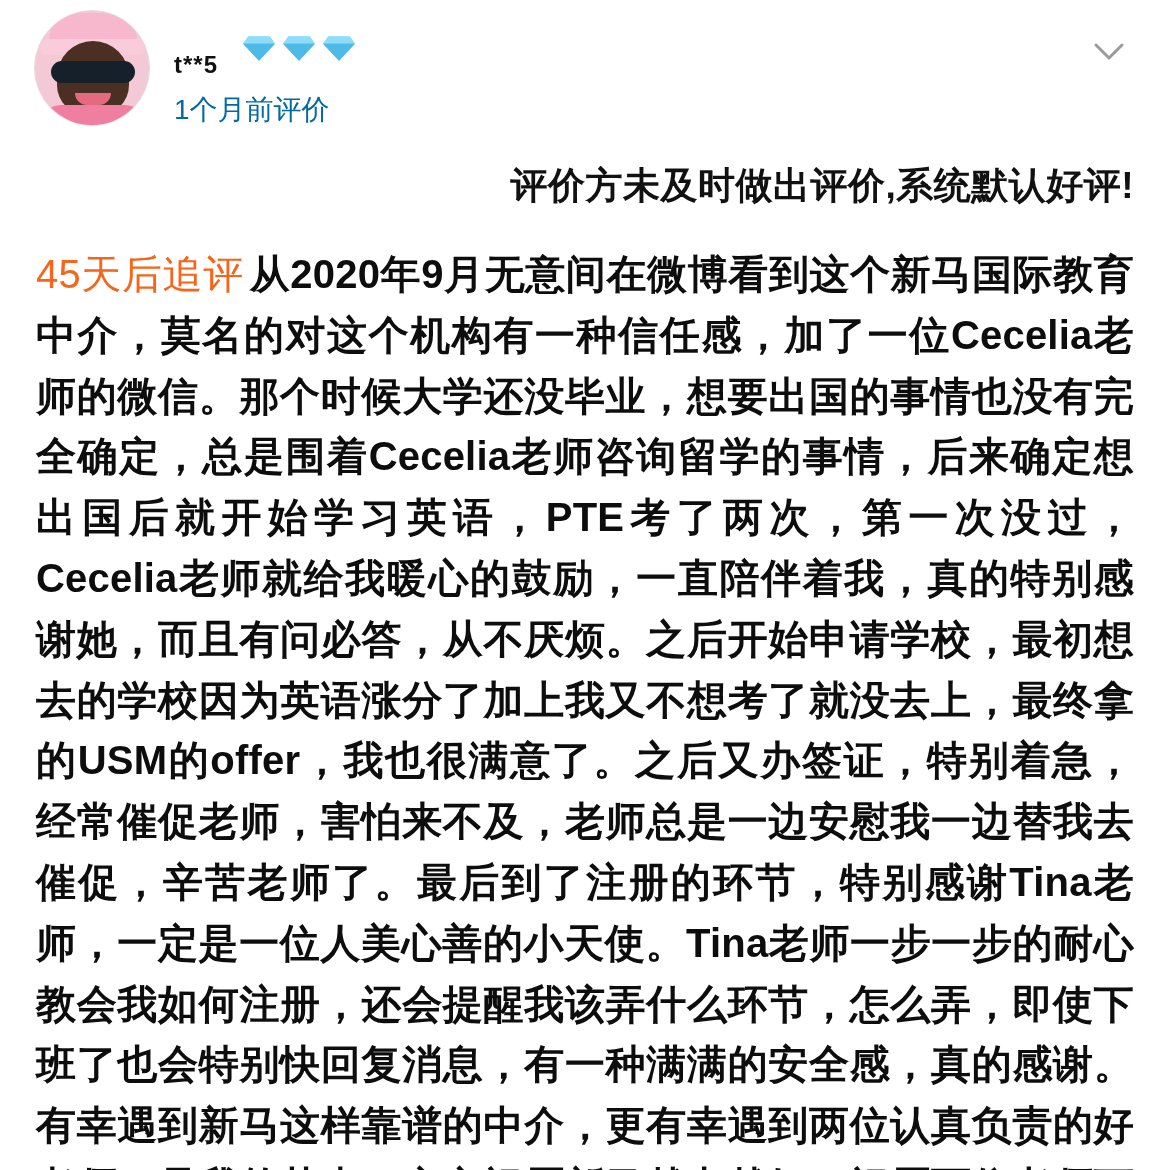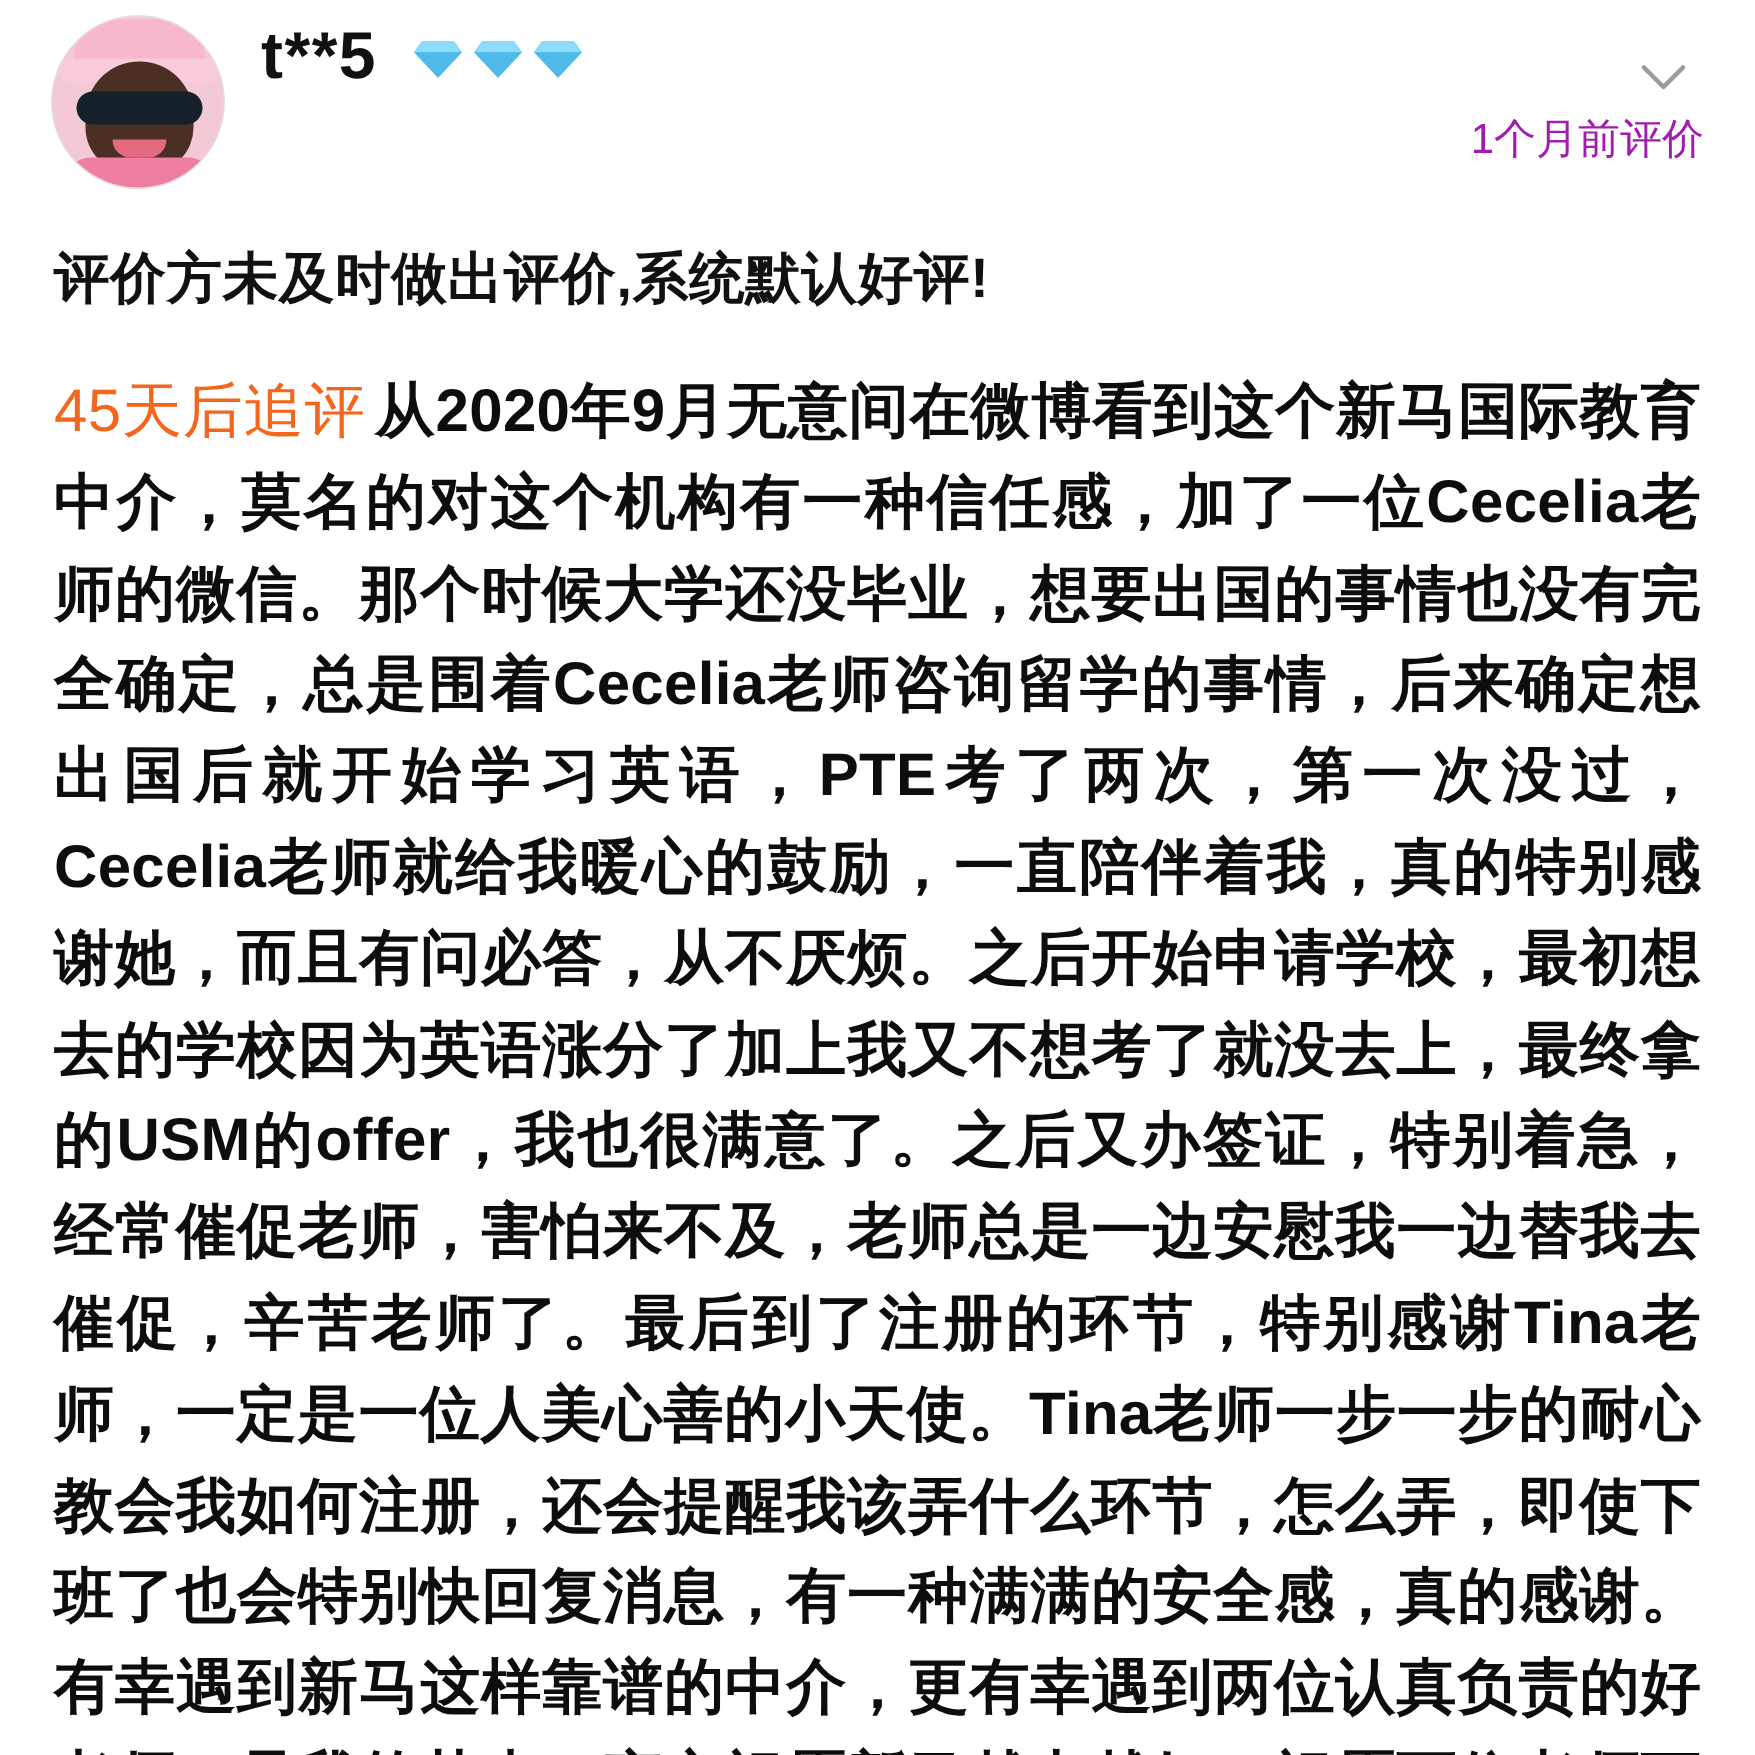--- a/index.html
+++ b/index.html
@@ -93,62 +93,63 @@
     margin-left: 24px;
     padding-top: 6px;
     flex: 1 1 auto;
   }
   .name-row {
     display: flex;
     align-items: center;
     gap: 16px;
   }
   .username {
-    font-size: 44px;
+    font-size: 24px;
     font-weight: bold;
     letter-spacing: 1px;
     color: #111;
     line-height: 1;
+    margin-top: 37px;
   }
   .diamonds {
     display: flex;
     gap: 6px;
     margin-left: 8px;
   }
   .diamond {
     width: 34px;
     height: 34px;
     display: block;
   }
   .review-time {
     margin-top: 18px;
     font-size: 28px;
-    color: #a21caf;
+    color: #0369a1;
     line-height: 1.1;
-    text-align: right;
   }
   .chevron {
     position: absolute;
     right: 4px;
     top: 18px;
     width: 46px;
     height: 46px;
     cursor: pointer;
   }
   .chevron svg { display: block; }
   .review-body {
     padding: 0 2px;
   }
   .first-line {
     margin-top: 36px;
     font-size: 37px;
     font-weight: bold;
     color: #111;
     letter-spacing: 0.5px;
     line-height: 1.3;
+    text-align: right;
   }
   .append-block {
     margin-top: 34px;
     font-size: 40px;
     font-weight: bold;
     line-height: 1.52;
     color: #0d0d0d;
     text-align: justify;
     text-justify: inter-ideograph;
     letter-spacing: 0.2px;

